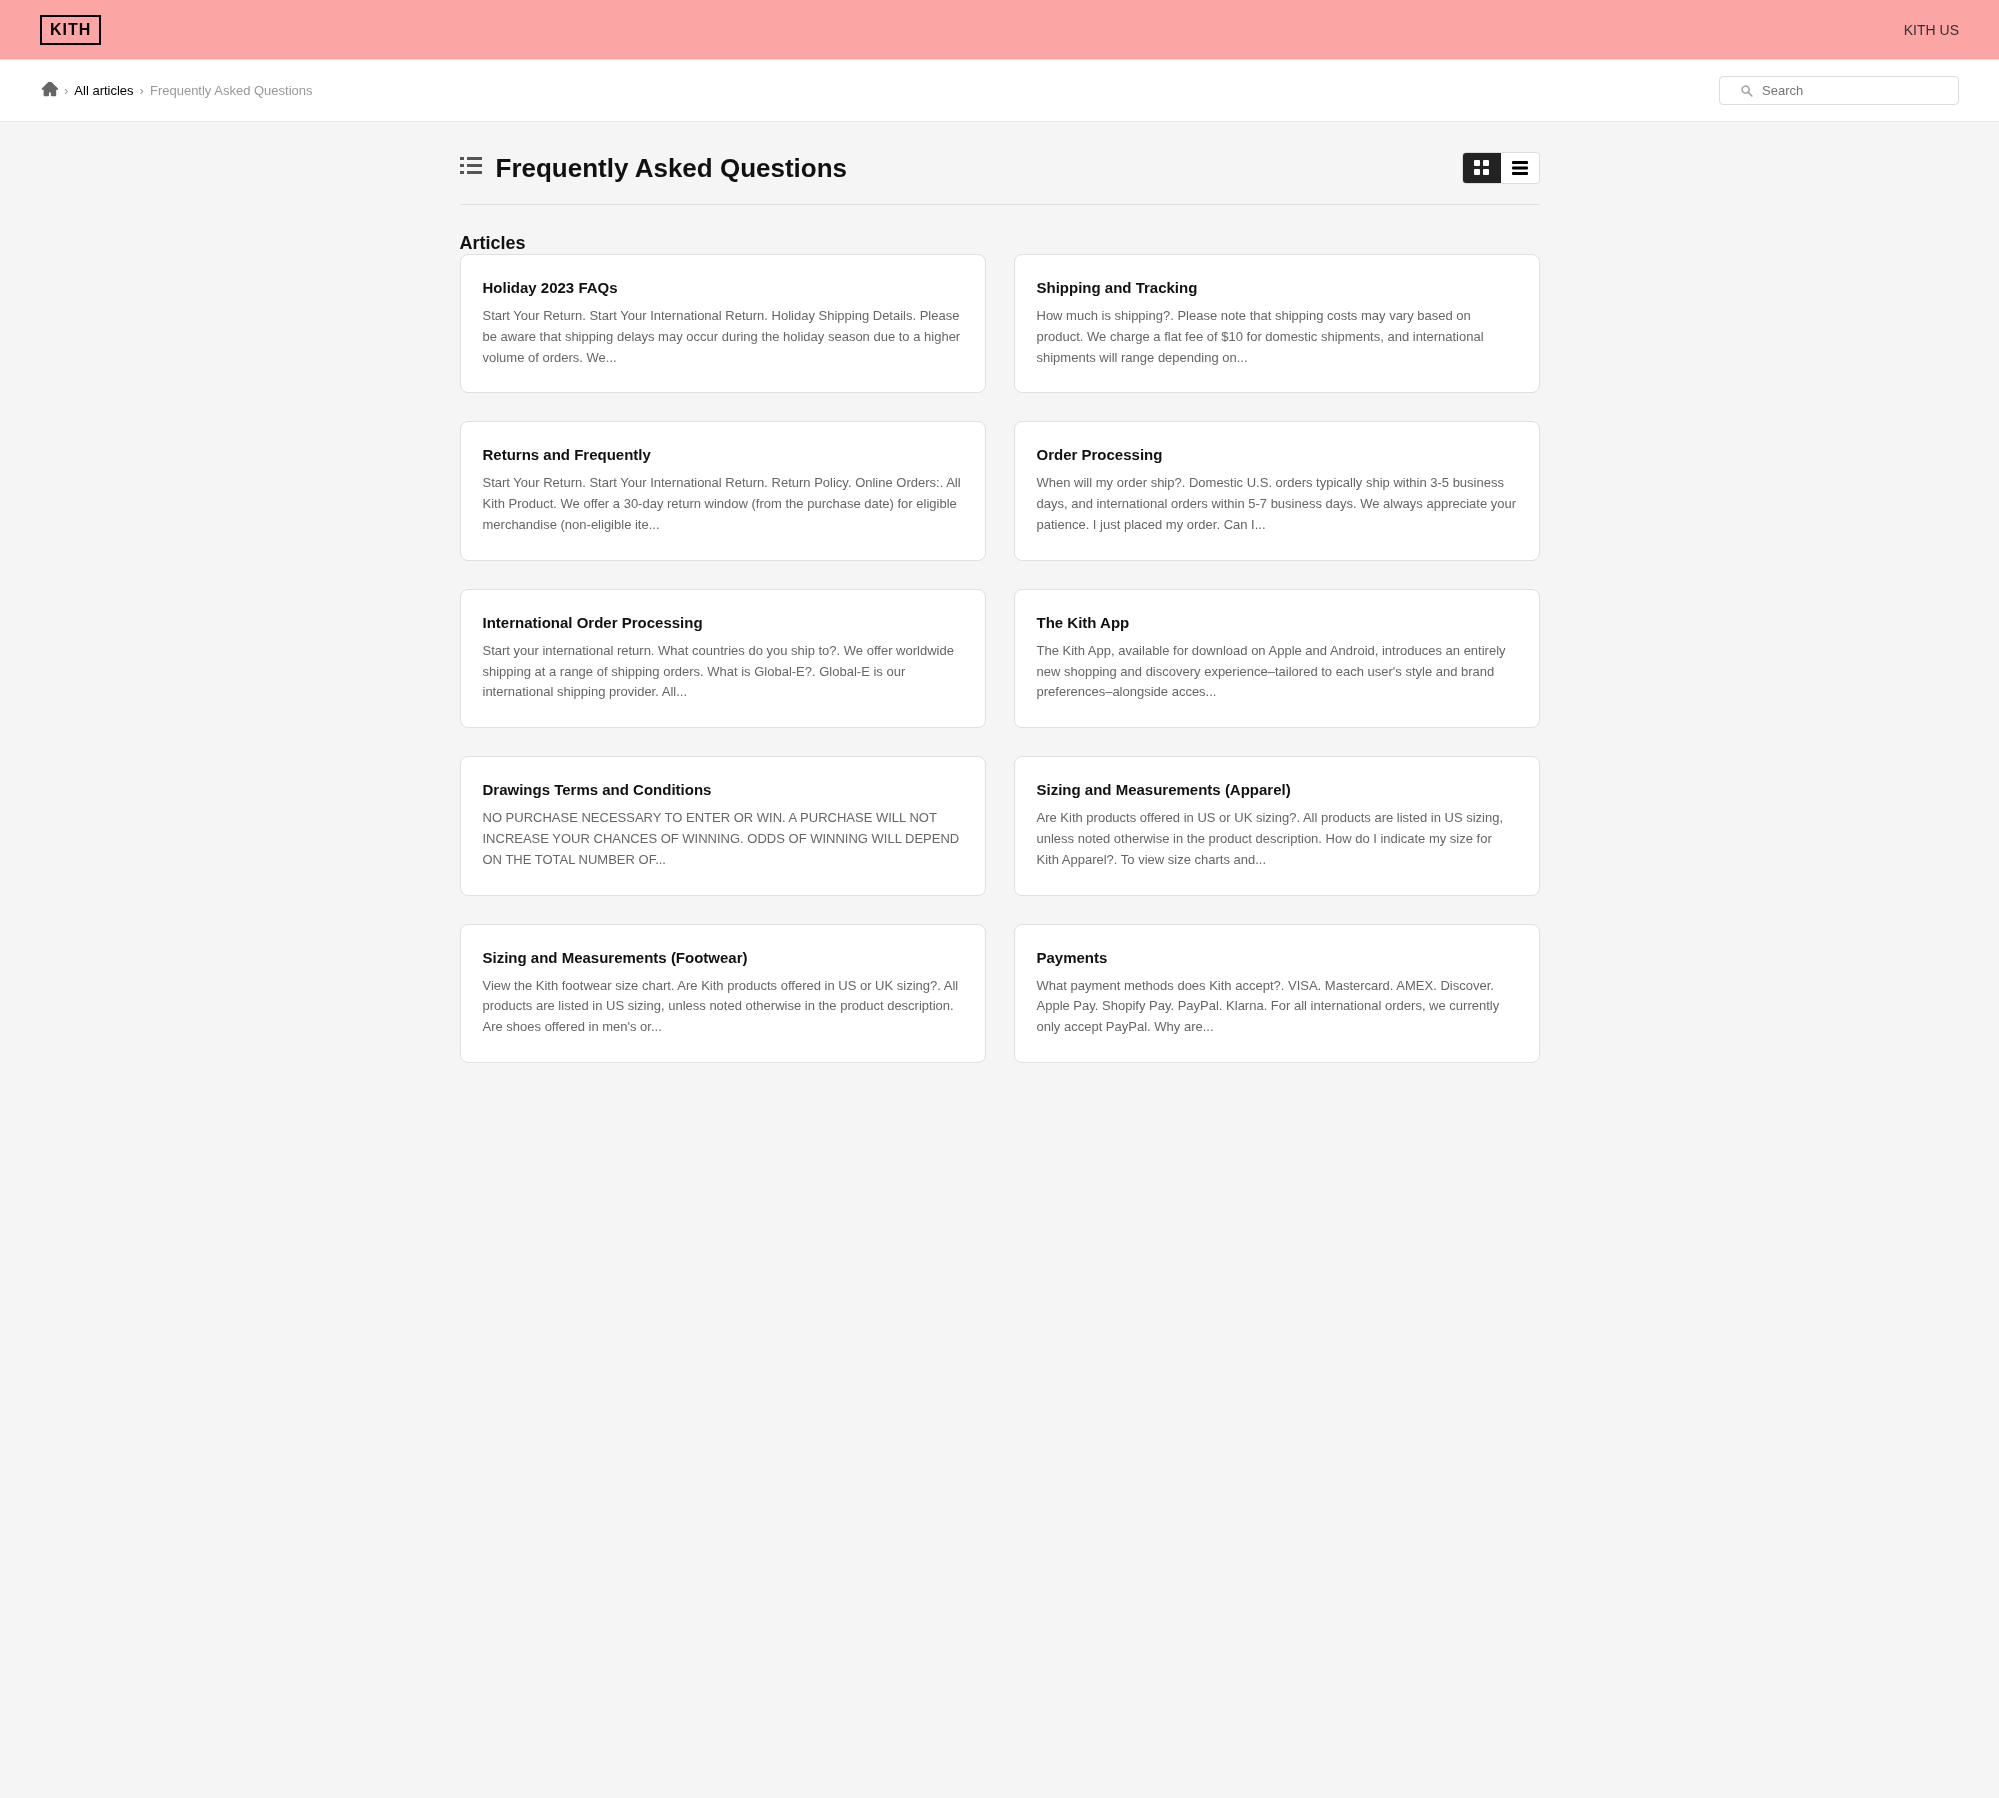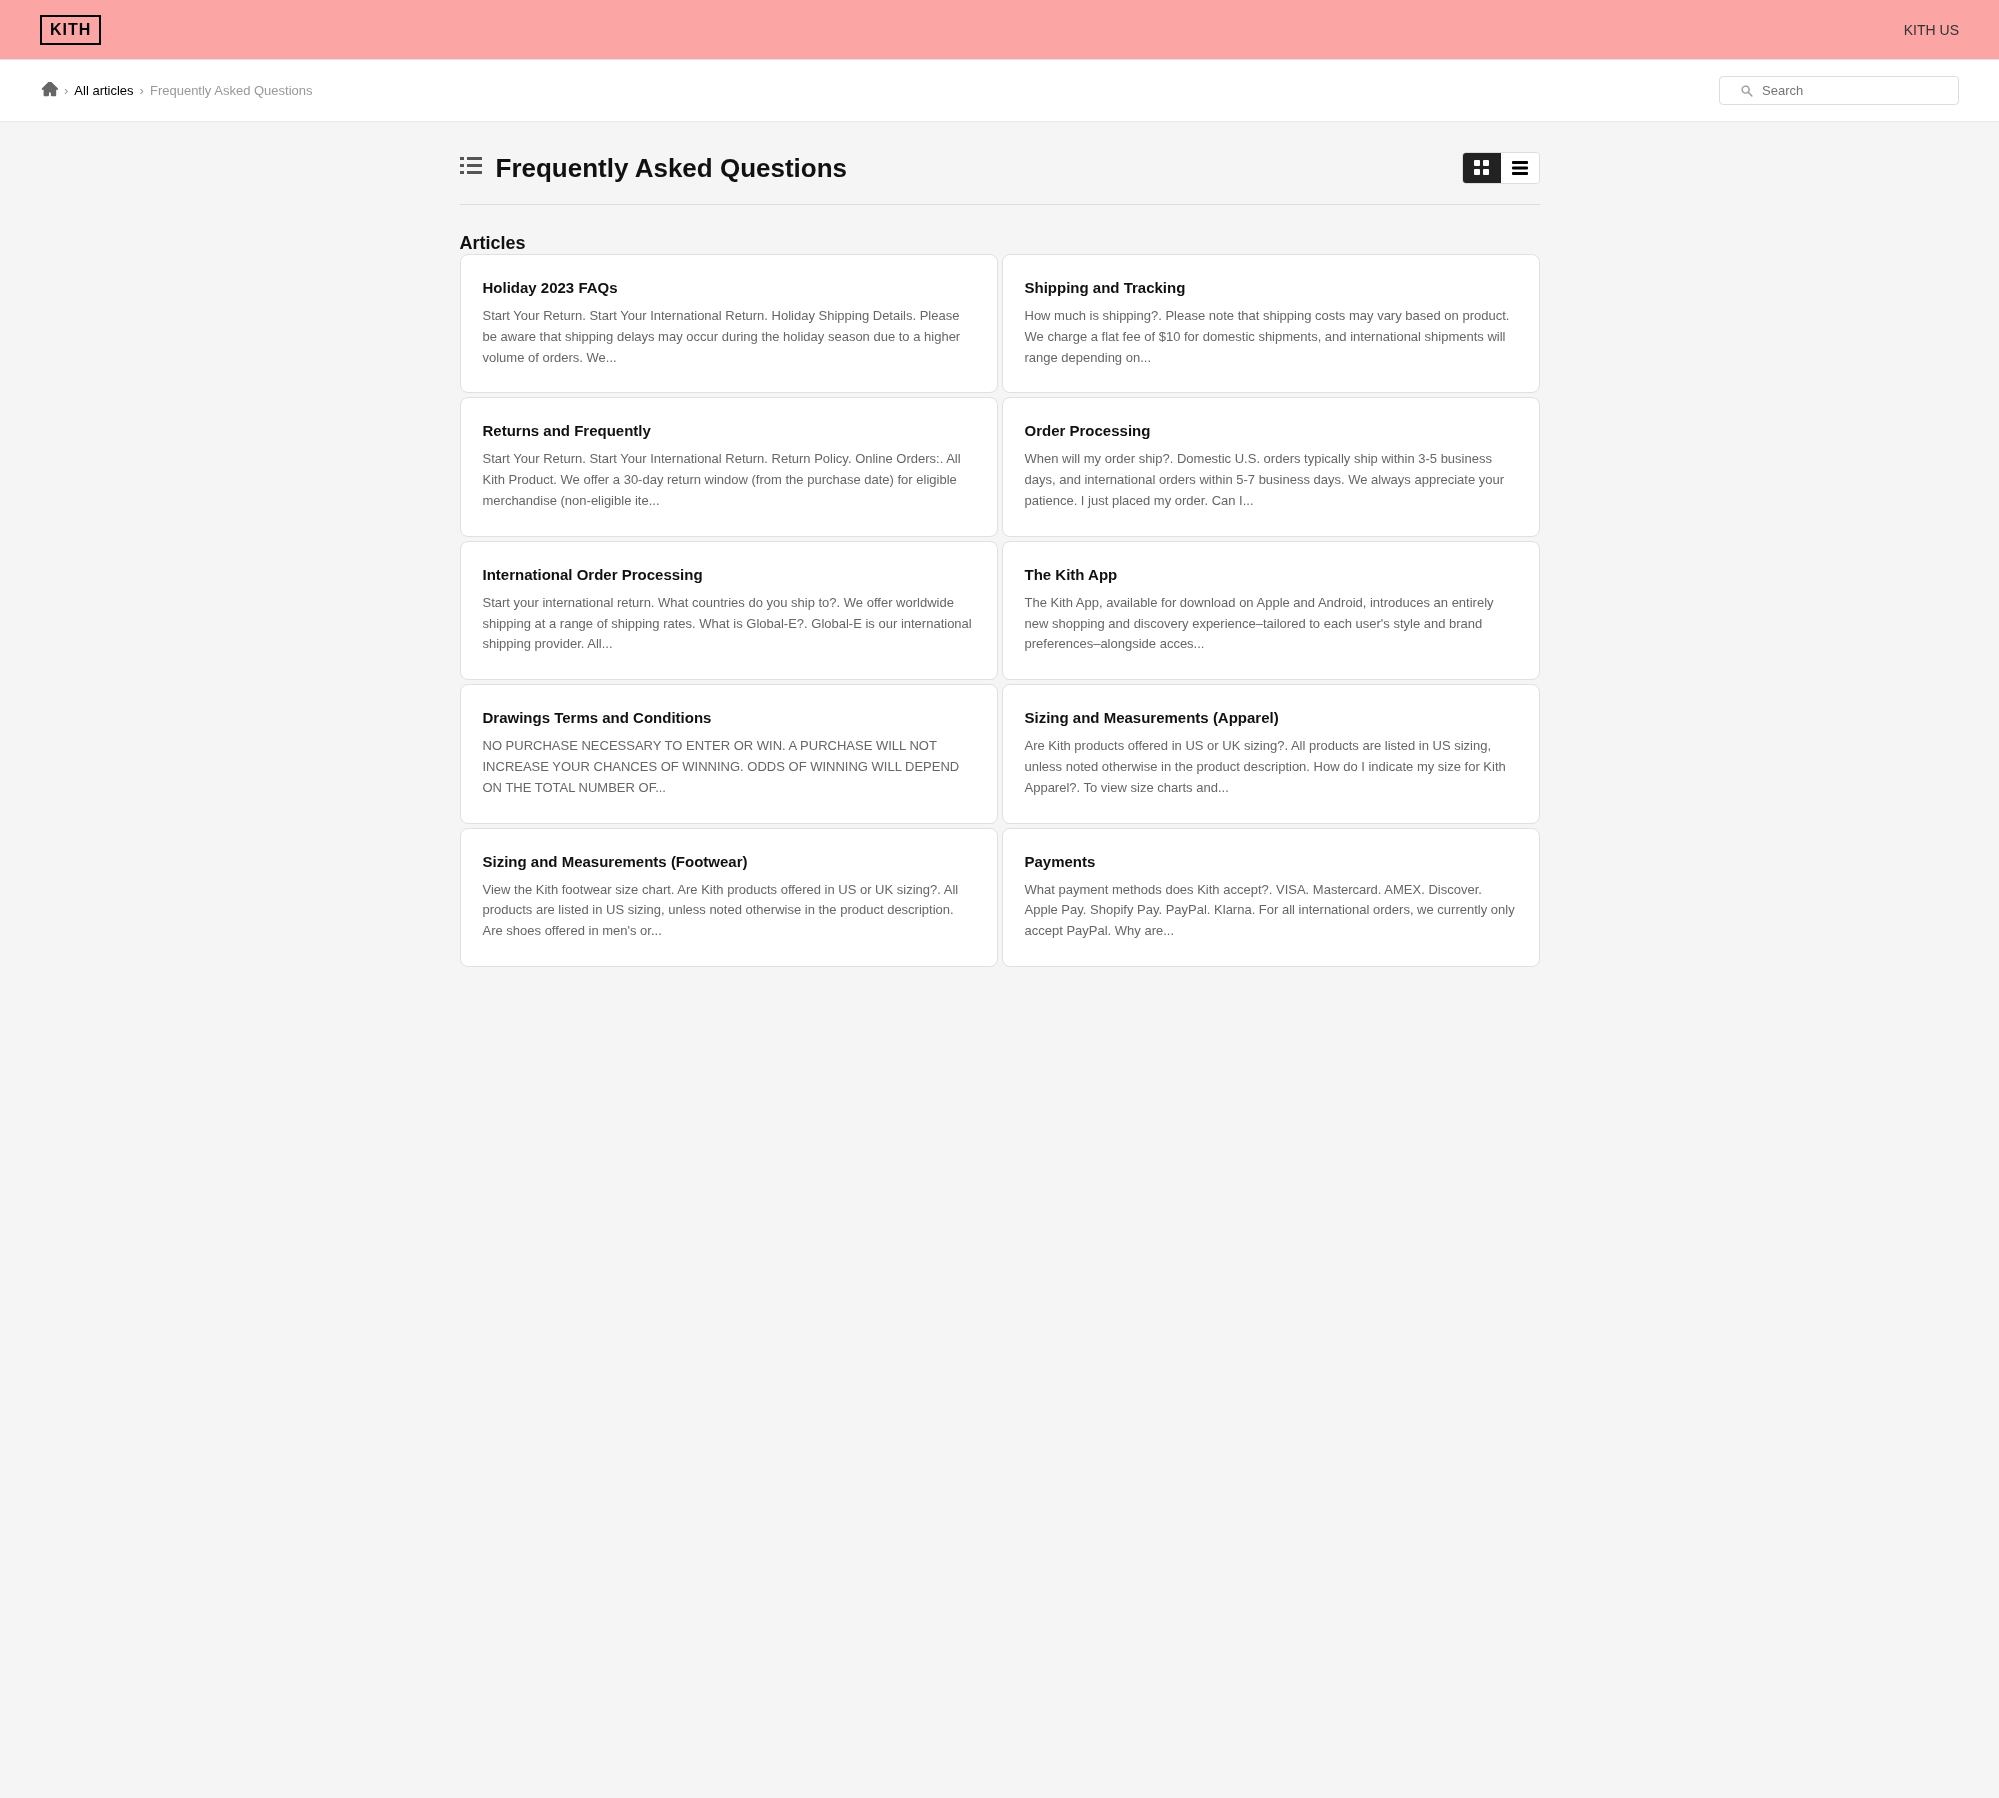--- a/index.html
+++ b/index.html
@@ -169,21 +169,21 @@
     
     .articles-heading {
       font-size: 18px;
       font-weight: 700;
       color: #111;
     }
 
     .articles-grid {
       display: grid;
       grid-template-columns: 1fr 1fr;
-      gap: 4px;
+      gap: 28px;
     }
 
     .article-card {
       background: #fff;
       border: 1px solid #e0e0e0;
       border-radius: 8px;
       padding: 24px 22px;
       cursor: pointer;
       transition: box-shadow 0.15s;
     }
@@ -280,21 +280,21 @@
         <div class="article-card">
           <div class="article-card-title">Returns and Frequently</div>
           <div class="article-card-excerpt">Start Your Return. Start Your International Return. Return Policy. Online Orders:. All Kith Product. We offer a 30-day return window (from the purchase date) for eligible merchandise (non-eligible ite...</div>
         </div>
         <div class="article-card">
           <div class="article-card-title">Order Processing</div>
           <div class="article-card-excerpt">When will my order ship?. Domestic U.S. orders typically ship within 3-5 business days, and international orders within 5-7 business days. We always appreciate your patience. I just placed my order. Can I...</div>
         </div>
         <div class="article-card">
           <div class="article-card-title">International Order Processing</div>
-          <div class="article-card-excerpt">Start your international return. What countries do you ship to?. We offer worldwide shipping at a range of shipping rates. What is Global-E?. Global-E is our international shipping provider. All...</div>
+          <div class="article-card-excerpt">Start your international return. What countries do you ship to?. We offer worldwide shipping at a range of shipping orders. What is Global-E?. Global-E is our international shipping provider. All...</div>
         </div>
         <div class="article-card">
           <div class="article-card-title">The Kith App</div>
           <div class="article-card-excerpt">The Kith App, available for download on Apple and Android, introduces an entirely new shopping and discovery experience–tailored to each user's style and brand preferences–alongside acces...</div>
         </div>
         <div class="article-card">
           <div class="article-card-title">Drawings Terms and Conditions</div>
           <div class="article-card-excerpt">NO PURCHASE NECESSARY TO ENTER OR WIN.  A PURCHASE WILL NOT INCREASE YOUR CHANCES OF WINNING. ODDS OF WINNING WILL DEPEND ON THE TOTAL NUMBER OF...</div>
         </div>
         <div class="article-card">

